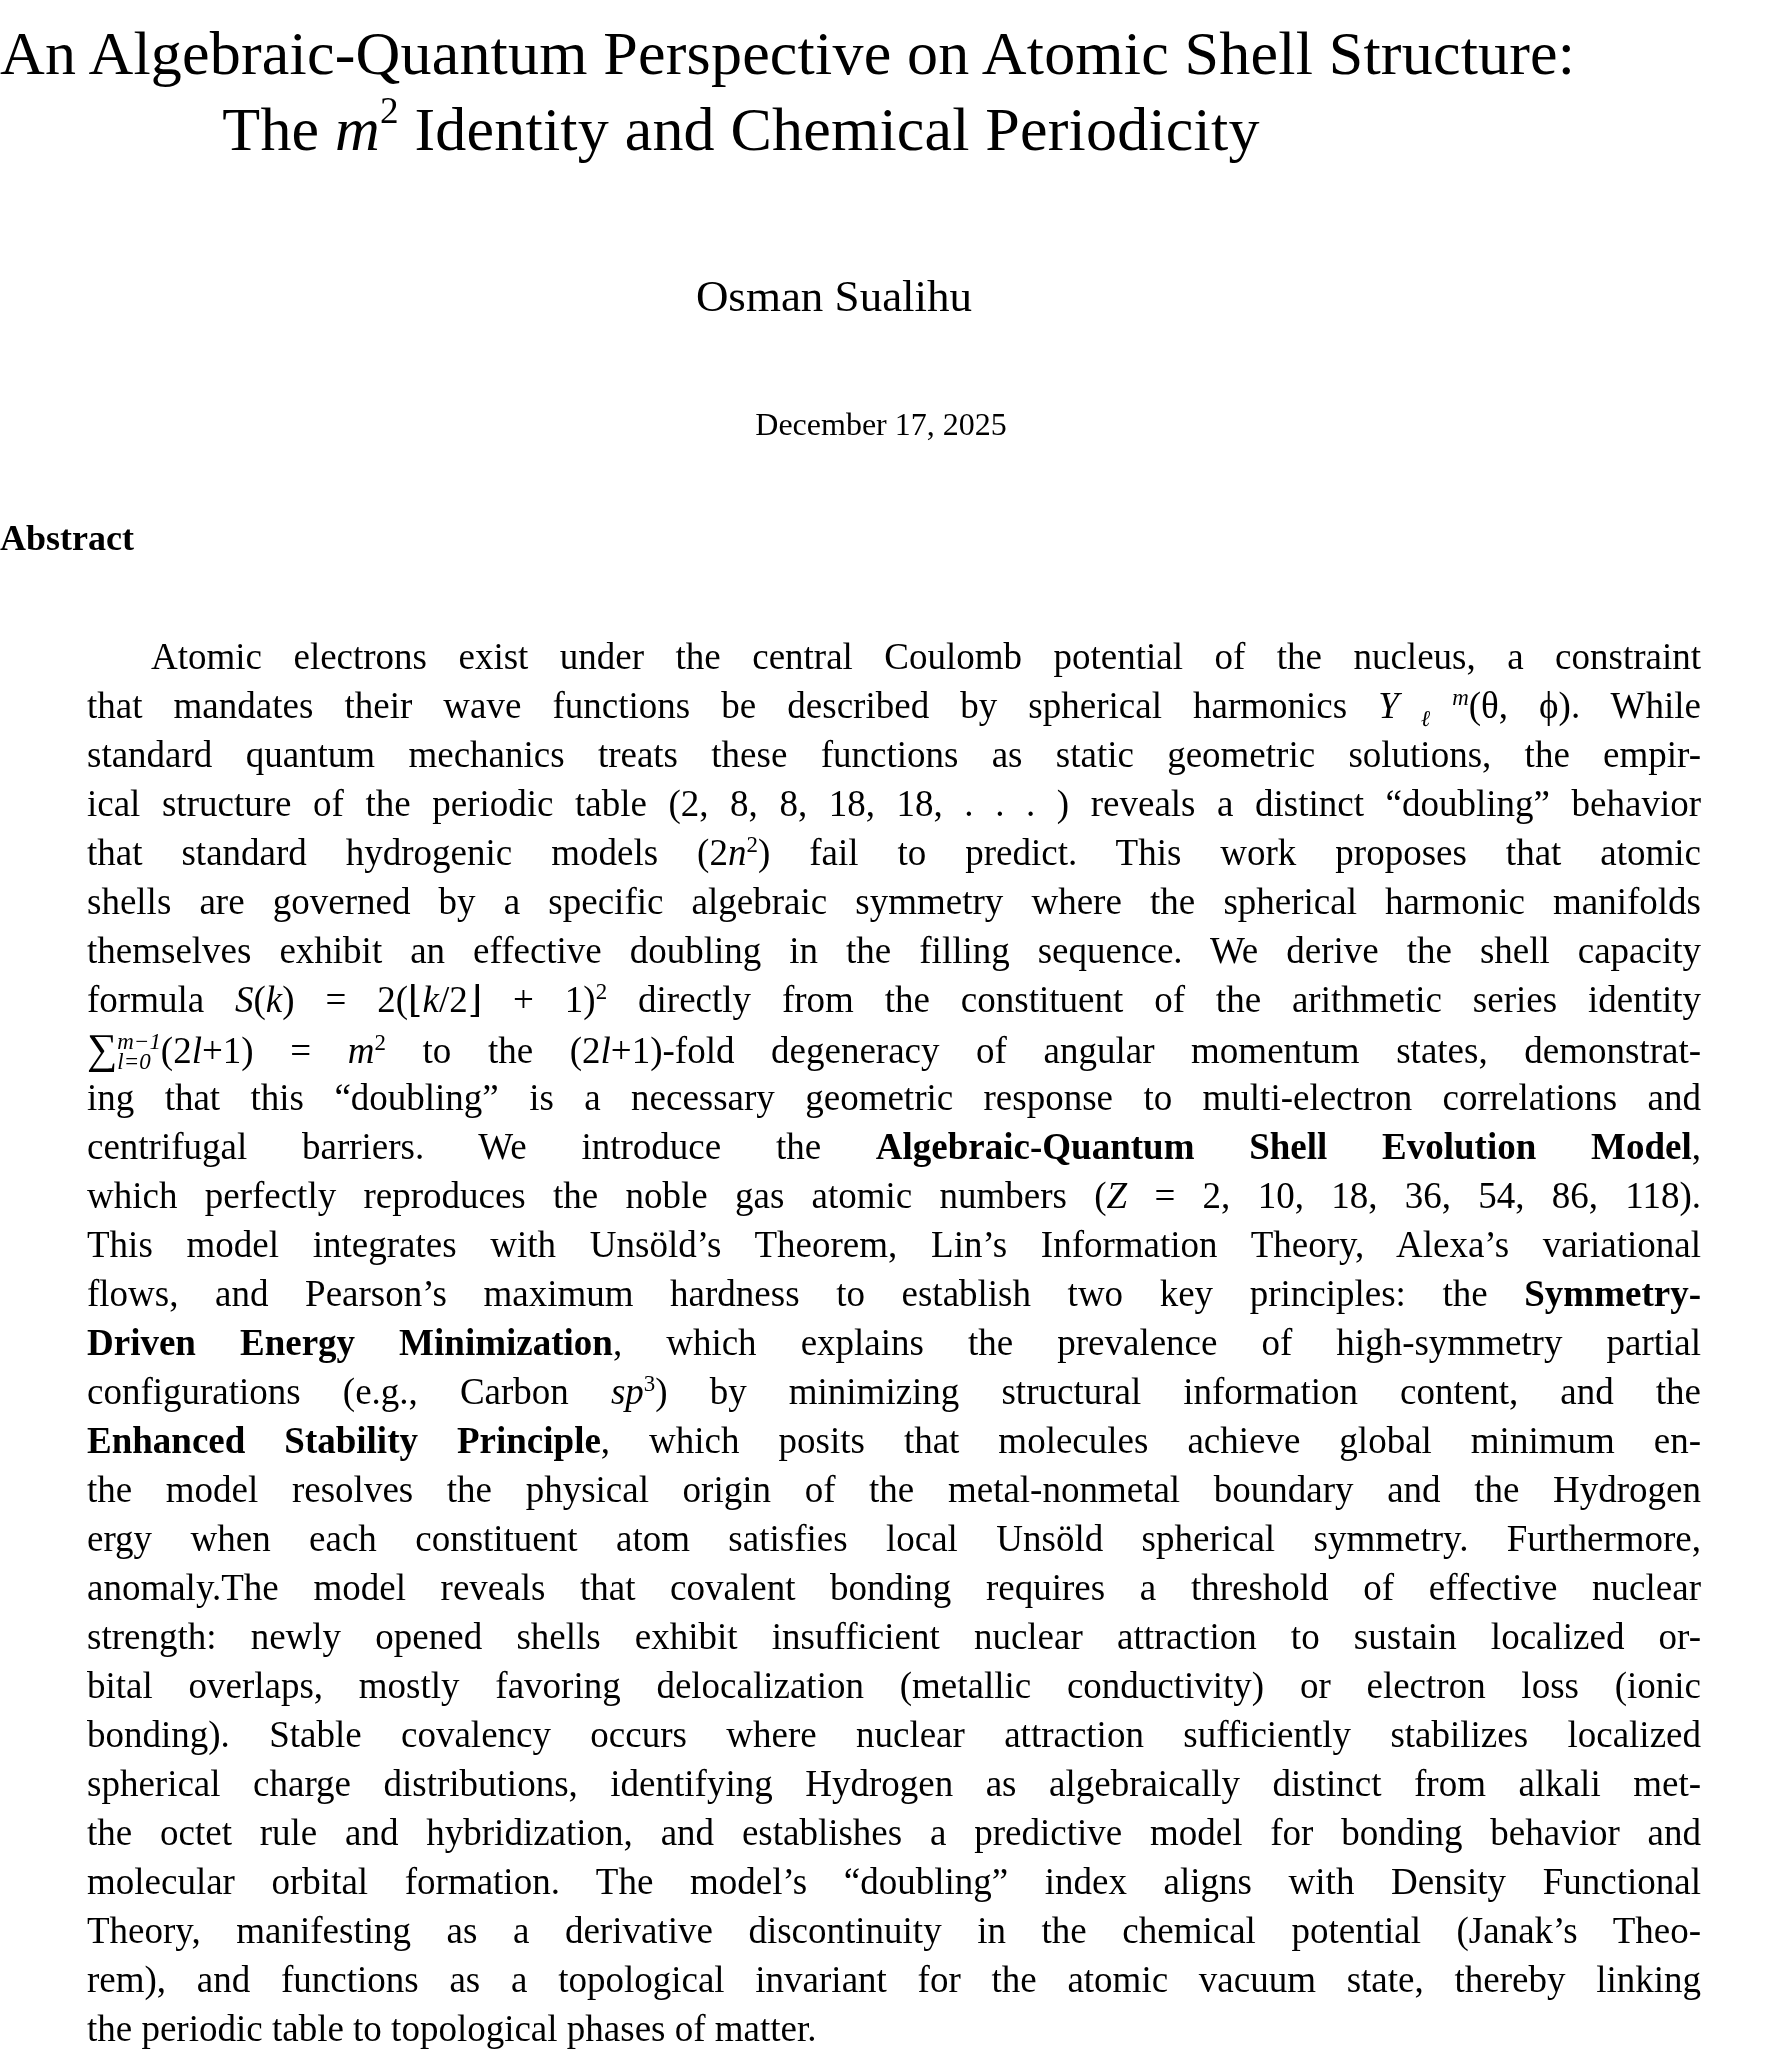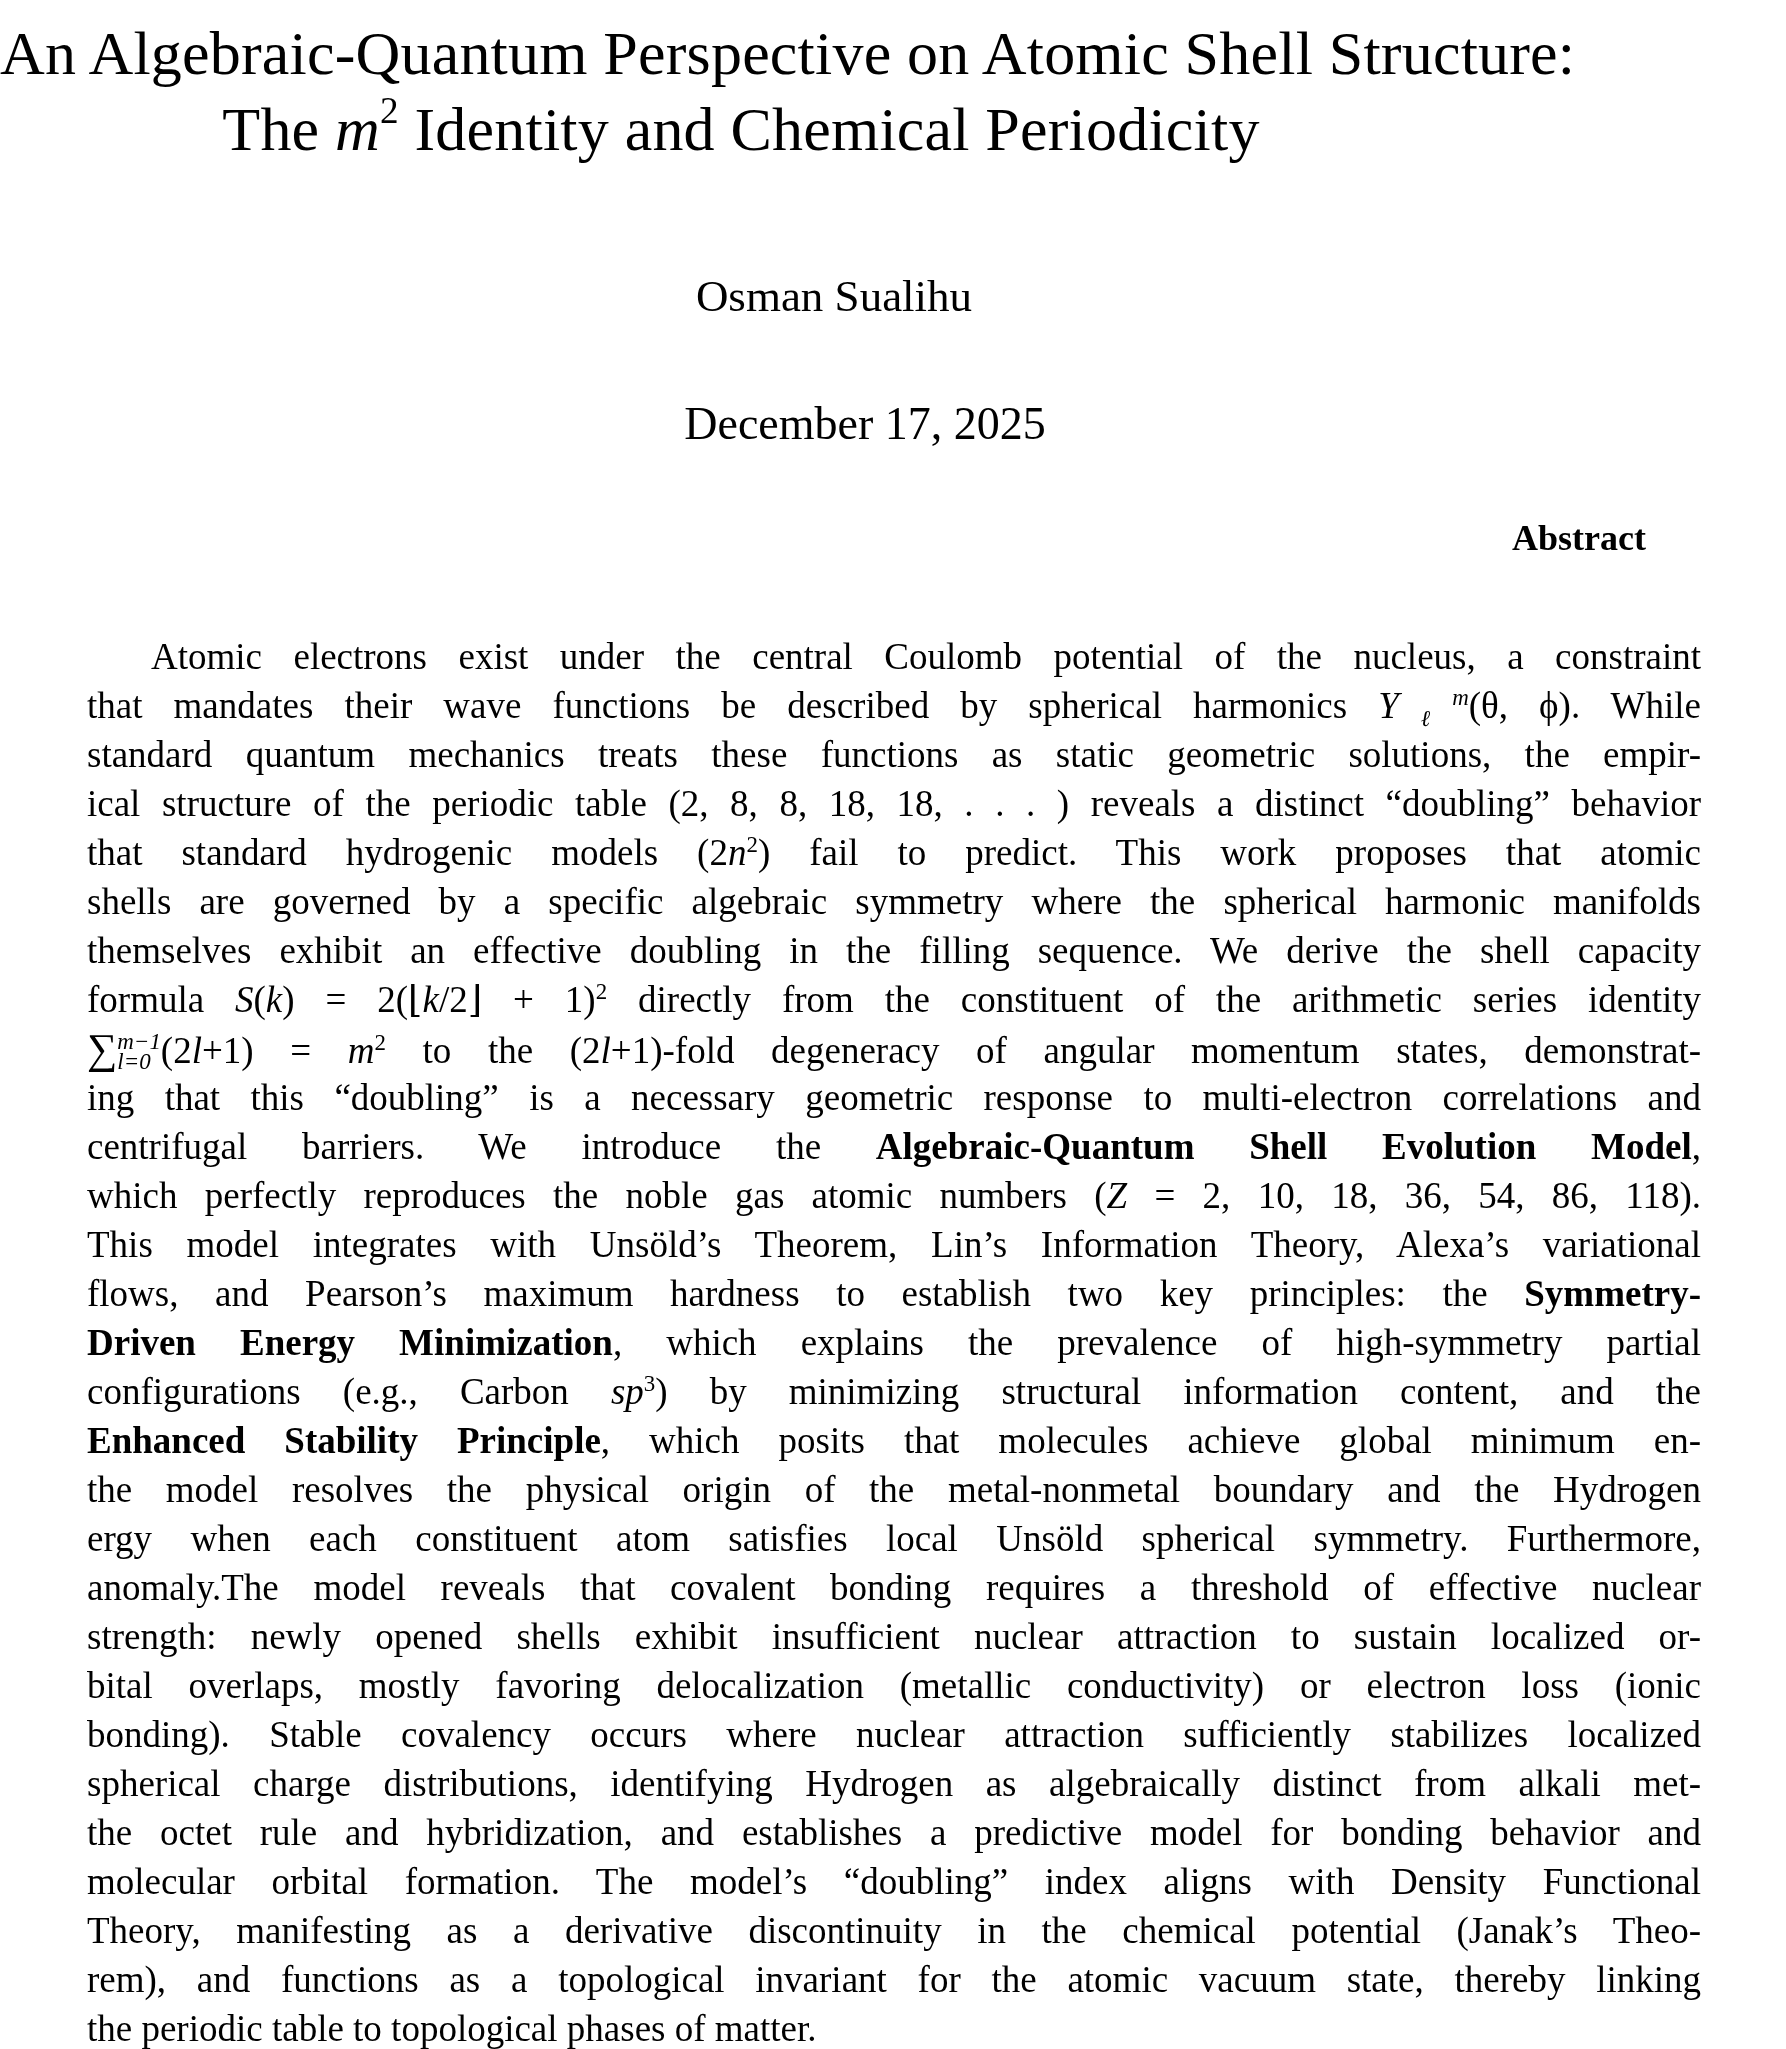--- a/index.html
+++ b/index.html
@@ -16,27 +16,27 @@
   }
   .title .line { display: block; white-space: nowrap; }
   .title i { font-style: italic; }
   .title sup { font-size: 0.6em; position: relative; top: -0.15em; vertical-align: super; line-height: 0; }
   .author {
     position: absolute; left: 0; width: 1668px; top: 267px;
     text-align: center; font-size: 45px; line-height: 58px;
     font-family: "Liberation Serif", "DejaVu Serif", serif;
   }
   .date {
-    position: absolute; left: 0; width: 1730px; top: 395px;
-    text-align: center; font-size: 46px; line-height: 58px;
+    position: absolute; left: 16px; width: 1730px; top: 395px;
+    text-align: center; font-size: 32px; line-height: 58px;
     font-family: "Liberation Serif", "DejaVu Serif", serif;
   }
   .abstract-heading {
     position: absolute; left: 0; width: 1646px; top: 514px;
-    text-align: right; font-size: 36px; line-height: 49px; font-weight: bold;
+    text-align: left; font-size: 36px; line-height: 49px; font-weight: bold;
     font-family: "Liberation Serif", "DejaVu Serif", serif;
   }
   .abstract-body {
     position: absolute; left: 87px; width: 1614px; top: 584px;
     font-size: 37px; line-height: 49px;
     font-family: "Liberation Serif", "DejaVu Serif", serif;
   }
   .abstract-body .ln {
     display: block; white-space: nowrap;
     text-align: justify; text-align-last: justify;

